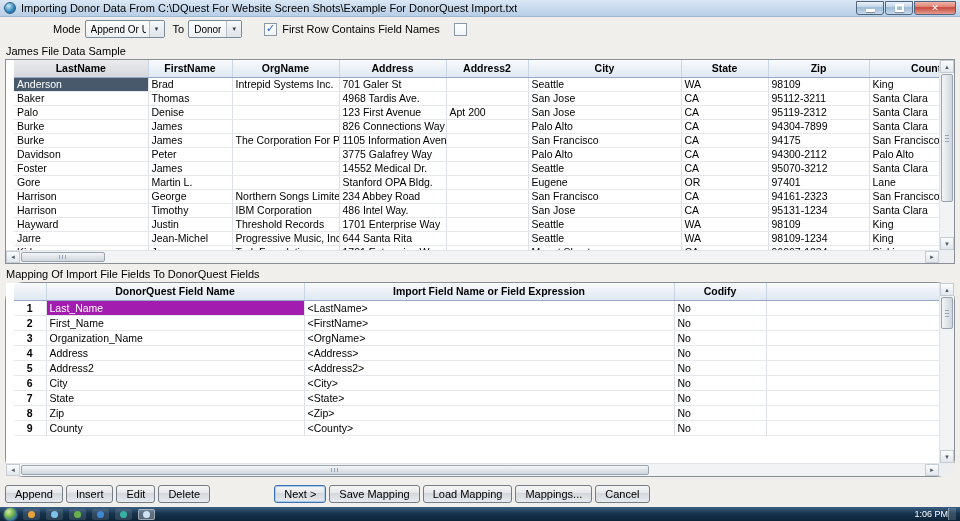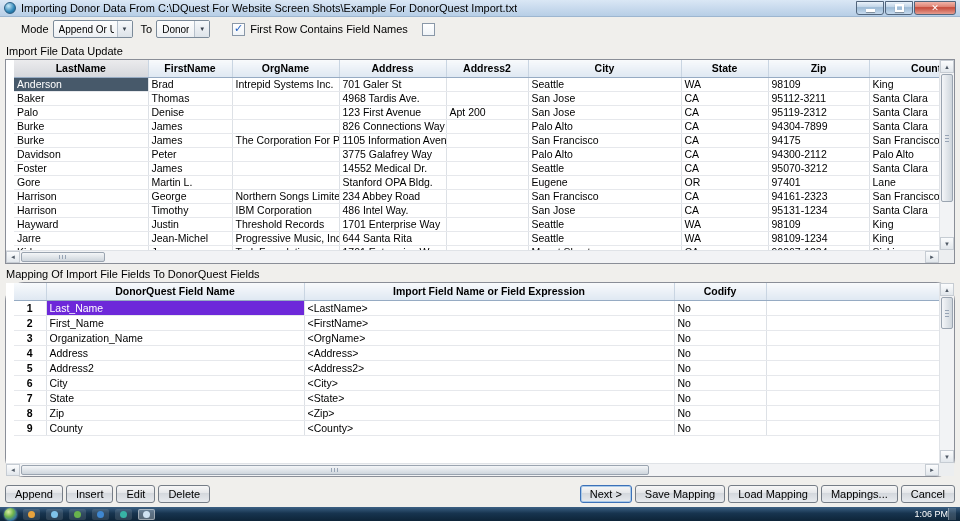--- a/index.html
+++ b/index.html
@@ -18,21 +18,21 @@
   .win-btn { width:28px; height:14px; display:flex; align-items:center; justify-content:center;
              border:1px solid #51657c; border-radius:0 0 3px 3px;
              background:linear-gradient(#eaf2fa,#bdd2e6 45%,#9cbad5 46%,#c6daee); }
   .win-btn + .win-btn { margin-left:1px; }
   .win-btn.close { width:42px; color:#fff; font-size:9px; font-weight:bold;
                    background:linear-gradient(#f2b5aa,#dc7c6d 45%,#c54a3a 46%,#e59c8f); }
   .glyph-min { width:9px; height:3px; background:#fff; margin-top:5px; box-shadow:0 1px 1px rgba(0,0,0,.35); }
   .glyph-max { width:9px; height:8px; border:2px solid #fff; box-shadow:0 1px 1px rgba(0,0,0,.3); }
 
   
-  .toolbar { height:24px; display:flex; align-items:center; padding:0 21px; flex:0 0 auto; }
+  .toolbar { height:24px; display:flex; align-items:center; padding:0 21px; flex:0 0 auto;margin-left:32px; }
   .lbl { margin-right:4px; }
   .combo { display:inline-flex; align-items:center; justify-content:space-between; height:18px;
            border:1px solid #7b8a99; border-radius:2px; background:linear-gradient(#fdfdfd,#edf0f3);
            padding:0 0 0 5px; font-size:10px; margin-right:8px; }
   .combo-mode { width:80px; }
   .combo-to { width:54px; }
   .combo-text { white-space:nowrap; overflow:hidden; }
   .combo-arrow { font-size:6px; color:#39424e; padding:0 4px; align-self:stretch; display:flex; align-items:center;
                  border-left:1px solid #b6c0cb; margin-left:3px; background:linear-gradient(#f6f8fa,#dde3e9); }
   .chk { display:flex; align-items:center; gap:5px; margin-left:14px; }
@@ -54,21 +54,21 @@
   #mapping-table { width:933px; }
   th { height:17px; font-weight:bold; text-align:center; font-size:10.5px;
        background:linear-gradient(#f8fafc,#dfe8f2); border-right:1px solid #c9d5e2; border-bottom:1px solid #96abc3;
        overflow:hidden; white-space:nowrap; padding:0 2px; }
   .grid1 th:first-child { background:linear-gradient(#ebebed,#d6d8dd); }
   td { height:13px; line-height:13px; padding:0 3px; border-right:1px solid #dde1e6; border-bottom:1px solid #e6e8ec;
        overflow:hidden; white-space:nowrap; background:#fff; }
   .grid2 td { height:14px; line-height:14px; }
   td.num { font-weight:bold; text-align:center; }
   td.sel-dark { background:#47596a; color:#fff; }
-  td.sel-blue { background:#6d28d9; color:#fff; }
+  td.sel-blue { background:#a21caf; color:#fff; }
 
   
   .vscroll { position:absolute; top:0; right:0; width:15px; bottom:13px; background:#f2f3f5; border-left:1px solid #e0e3e7; }
   .hscroll { position:absolute; left:0; bottom:0; right:15px; height:13px; background:#f2f3f5; border-top:1px solid #e0e3e7; }
   .corner  { position:absolute; right:0; bottom:0; width:15px; height:13px; background:#eceef0; }
   .sbtn { display:flex; align-items:center; justify-content:center; font-size:6px; color:#505a66;
           background:linear-gradient(#fbfcfd,#e2e7ec); border:1px solid #c6ccd3; }
   .vscroll .sbtn { position:absolute; left:0; right:0; height:13px; }
   .vscroll .sbtn.up { top:0; }
   .vscroll .sbtn.dn { bottom:0; }
@@ -82,26 +82,26 @@
   .vthumb::after { content:""; position:absolute; left:3px; right:3px; top:50%; margin-top:-4px; height:8px;
                    background:repeating-linear-gradient(0deg,#97a4b5 0 1px,transparent 1px 3px); }
   .hthumb { position:absolute; top:1px; bottom:1px; border:1px solid #9aa4b0; border-radius:2px;
             background:linear-gradient(#f4f6f8,#ced5dc); }
   .grid1 .hthumb { left:15px; width:84px; }
   .grid2 .hthumb { left:15px; width:628px; }
   .hthumb::after { content:""; position:absolute; top:2px; bottom:2px; left:50%; margin-left:-4px; width:8px;
                    background:repeating-linear-gradient(90deg,#97a4b5 0 1px,transparent 1px 3px); }
 
   
-  .btn-row { display:flex; align-items:center; margin:8px 5px 0; flex:0 0 auto;justify-content:space-between; }
+  .btn-row { display:flex; align-items:center; margin:8px 5px 0; flex:0 0 auto; }
   .btn { height:18px; padding:0 9px; border:1px solid #757d87; border-radius:3px; font-size:11px; font-family:inherit;
          background:linear-gradient(#f7f7f7,#e4e6e9 45%,#d4d8dd 46%,#e7eaee); }
   .btn + .btn { margin-left:3px; }
   .btn-group { display:flex; }
-  .btn-group.center { margin-left:100px; }
+  .btn-group.center { margin-left:64px; }
   .btn.default { border-color:#3c71b8; box-shadow:inset 0 0 0 1px #a9c9e8; }
 
   
   .taskbar { height:14px; flex:0 0 auto; display:flex; align-items:center; gap:6px; padding:0 4px;
              background:linear-gradient(#3c6184,#17344f 45%,#0d2438); }
   .start-orb { width:13px; height:13px; border-radius:50%; flex:0 0 auto;
                background:radial-gradient(circle at 35% 30%, #d8eda2, #6fb34d 40%, #2d6da8 75%, #16466f);
                box-shadow:0 0 2px rgba(160,210,240,.8); }
   .tb-icon { width:17px; height:11px; border-radius:2px; background:rgba(255,255,255,.12);
              display:flex; align-items:center; justify-content:center; }
@@ -153,21 +153,21 @@
       <span class="chkbox">
           <span class="chkmark">✓</span>
         </span>
       <span>First Row Contains Field Names</span>
     </label>
     <label class="chk">
       <span class="chkbox"></span>
     </label>
   </div>
 
-  <div class="section-label">Import File Data Update</div>
+  <div class="section-label">James File Data Sample</div>
   <div class="grid grid1">
     <div class="gview">
       <table id="sample-table">
         <colgroup>
           <col style="width:134px">
             <col style="width:84px">
             <col style="width:107px">
             <col style="width:107px">
           <col style="width:82px">
             <col style="width:153px">

